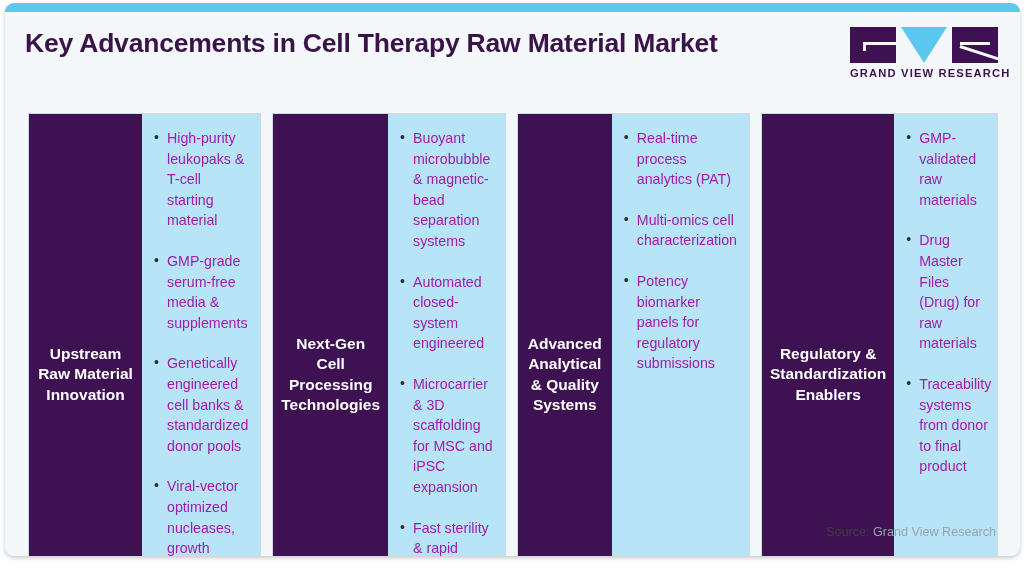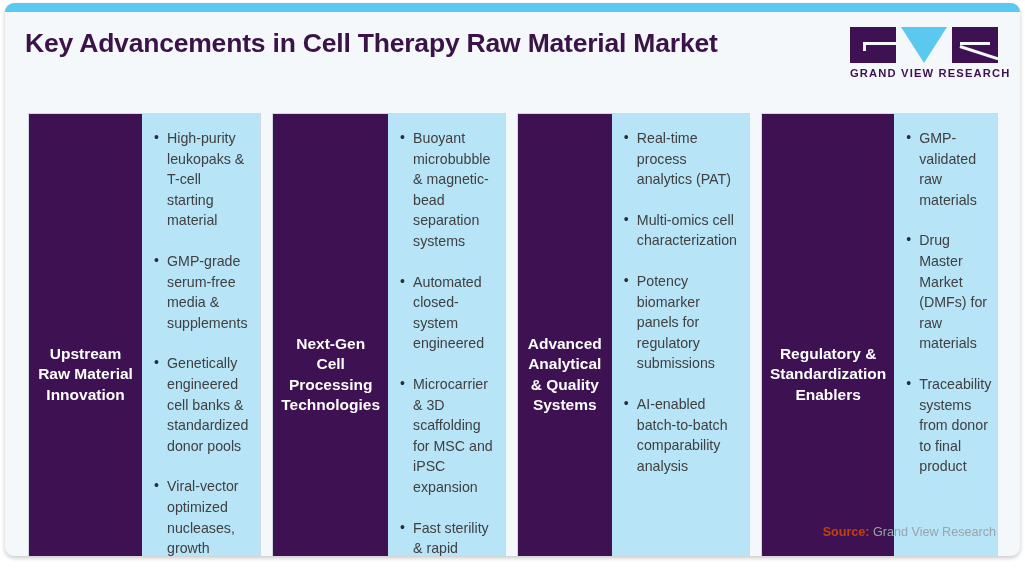--- a/index.html
+++ b/index.html
@@ -171,21 +171,21 @@
     margin: 0;
     padding: 0;
     list-style: none;
   }
   .bullet-item {
     position: relative;
     padding-left: 13px;
     margin-bottom: 20px;
     font-size: 14.2px;
     line-height: 1.45;
-    color: #404040;
+    color: #a21caf;
   }
   .bullet-item:last-child { margin-bottom: 0; }
   .bullet-item::before {
     content: "\2022";
     position: absolute;
     left: 0;
     top: -1px;
     font-size: 14px;
     color: #26303b;
   }
@@ -193,22 +193,22 @@
   
   .footer {
     position: absolute;
     right: 24px;
     bottom: 17px;
     font-size: 12.6px;
     color: #9aa3ab;
     white-space: nowrap;
   }
   .footer-label {
-    font-weight: bold;
-    color: #c2410c;
+    font-weight: normal;
+    color: #404040;
   }
 </style>
 </head>
 <body>
 
 <div class="card">
 
   <div class="top-accent"></div>
 
   <div class="header">
@@ -250,31 +250,30 @@
       </div>
     </div>
 
     <div class="column">
       <div class="col-header">Advanced Analytical &amp; Quality Systems</div>
       <div class="col-body">
         <ul class="bullet-list">
           <li class="bullet-item">Real-time process analytics (PAT)</li>
           <li class="bullet-item">Multi-omics cell characterization</li>
           <li class="bullet-item">Potency biomarker panels for regulatory submissions</li>
-          <li class="bullet-item">AI-enabled batch-to-batch comparability analysis</li>
         </ul>
       </div>
     </div>
 
     <div class="column">
       <div class="col-header">Regulatory &amp; Standardization Enablers</div>
       <div class="col-body">
         <ul class="bullet-list">
           <li class="bullet-item">GMP-validated raw materials</li>
-          <li class="bullet-item">Drug Master Market (DMFs) for raw materials</li>
+          <li class="bullet-item">Drug Master Files (Drug) for raw materials</li>
           <li class="bullet-item">Traceability systems from donor to final product</li>
         </ul>
       </div>
     </div>
 
   </div>
 
   <div class="footer">
     <span class="footer-label">Source:</span>
     <span>Grand View Research</span>

